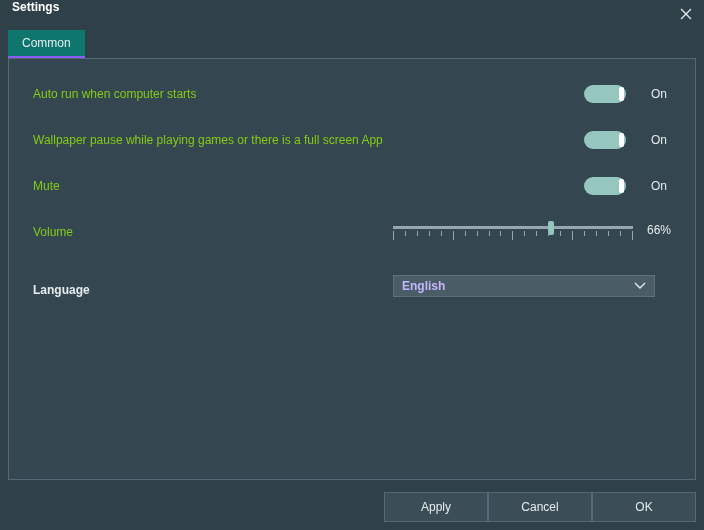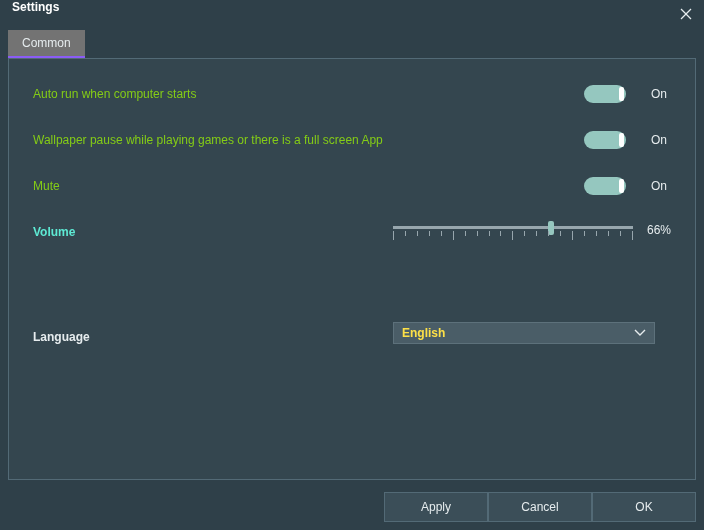--- a/index.html
+++ b/index.html
@@ -37,21 +37,21 @@
     display: flex;
     padding-left: 8px;
   }
   .tab {
     padding: 6px 14px;
     font-size: 12px;
     cursor: pointer;
     color: #e6ecee;
   }
   .tab.active {
-    background: #737373;
+    background: #0f766e;
     border-bottom: 2px solid #8b5cf6;
   }
 
   .panel {
     position: absolute;
     left: 8px;
     right: 8px;
     top: 58px;
     bottom: 50px;
     border: 1px solid #536a76;
@@ -100,23 +100,22 @@
     width: 20px;
   }
 
   .volume-row {
     display: flex;
     align-items: flex-start;
     margin-bottom: 28px;
   }
   .volume-row .label {
     flex: 0 0 360px;
-    color: #5eead4;
+    color: #84cc16;
     padding-top: 2px;
-    font-weight: bold;
   }
   .slider-wrap {
     flex: 1;
     display: flex;
     align-items: flex-start;
     gap: 4px;
   }
   .slider {
     position: relative;
     flex: 1;
@@ -175,22 +174,21 @@
   .select {
     flex: 0 0 262px;
     height: 22px;
     background: #4a5d67;
     border: 1px solid #5d717b;
     display: flex;
     align-items: center;
     justify-content: space-between;
     padding: 0 8px;
     cursor: pointer;
-    color: #fde047;
-    margin-top: 47px;
+    color: #c4b5fd;
   }
   .select svg { width: 12px; height: 8px; }
 
   .footer {
     position: absolute;
     right: 8px;
     bottom: 8px;
     display: flex;
   }
   .btn {

